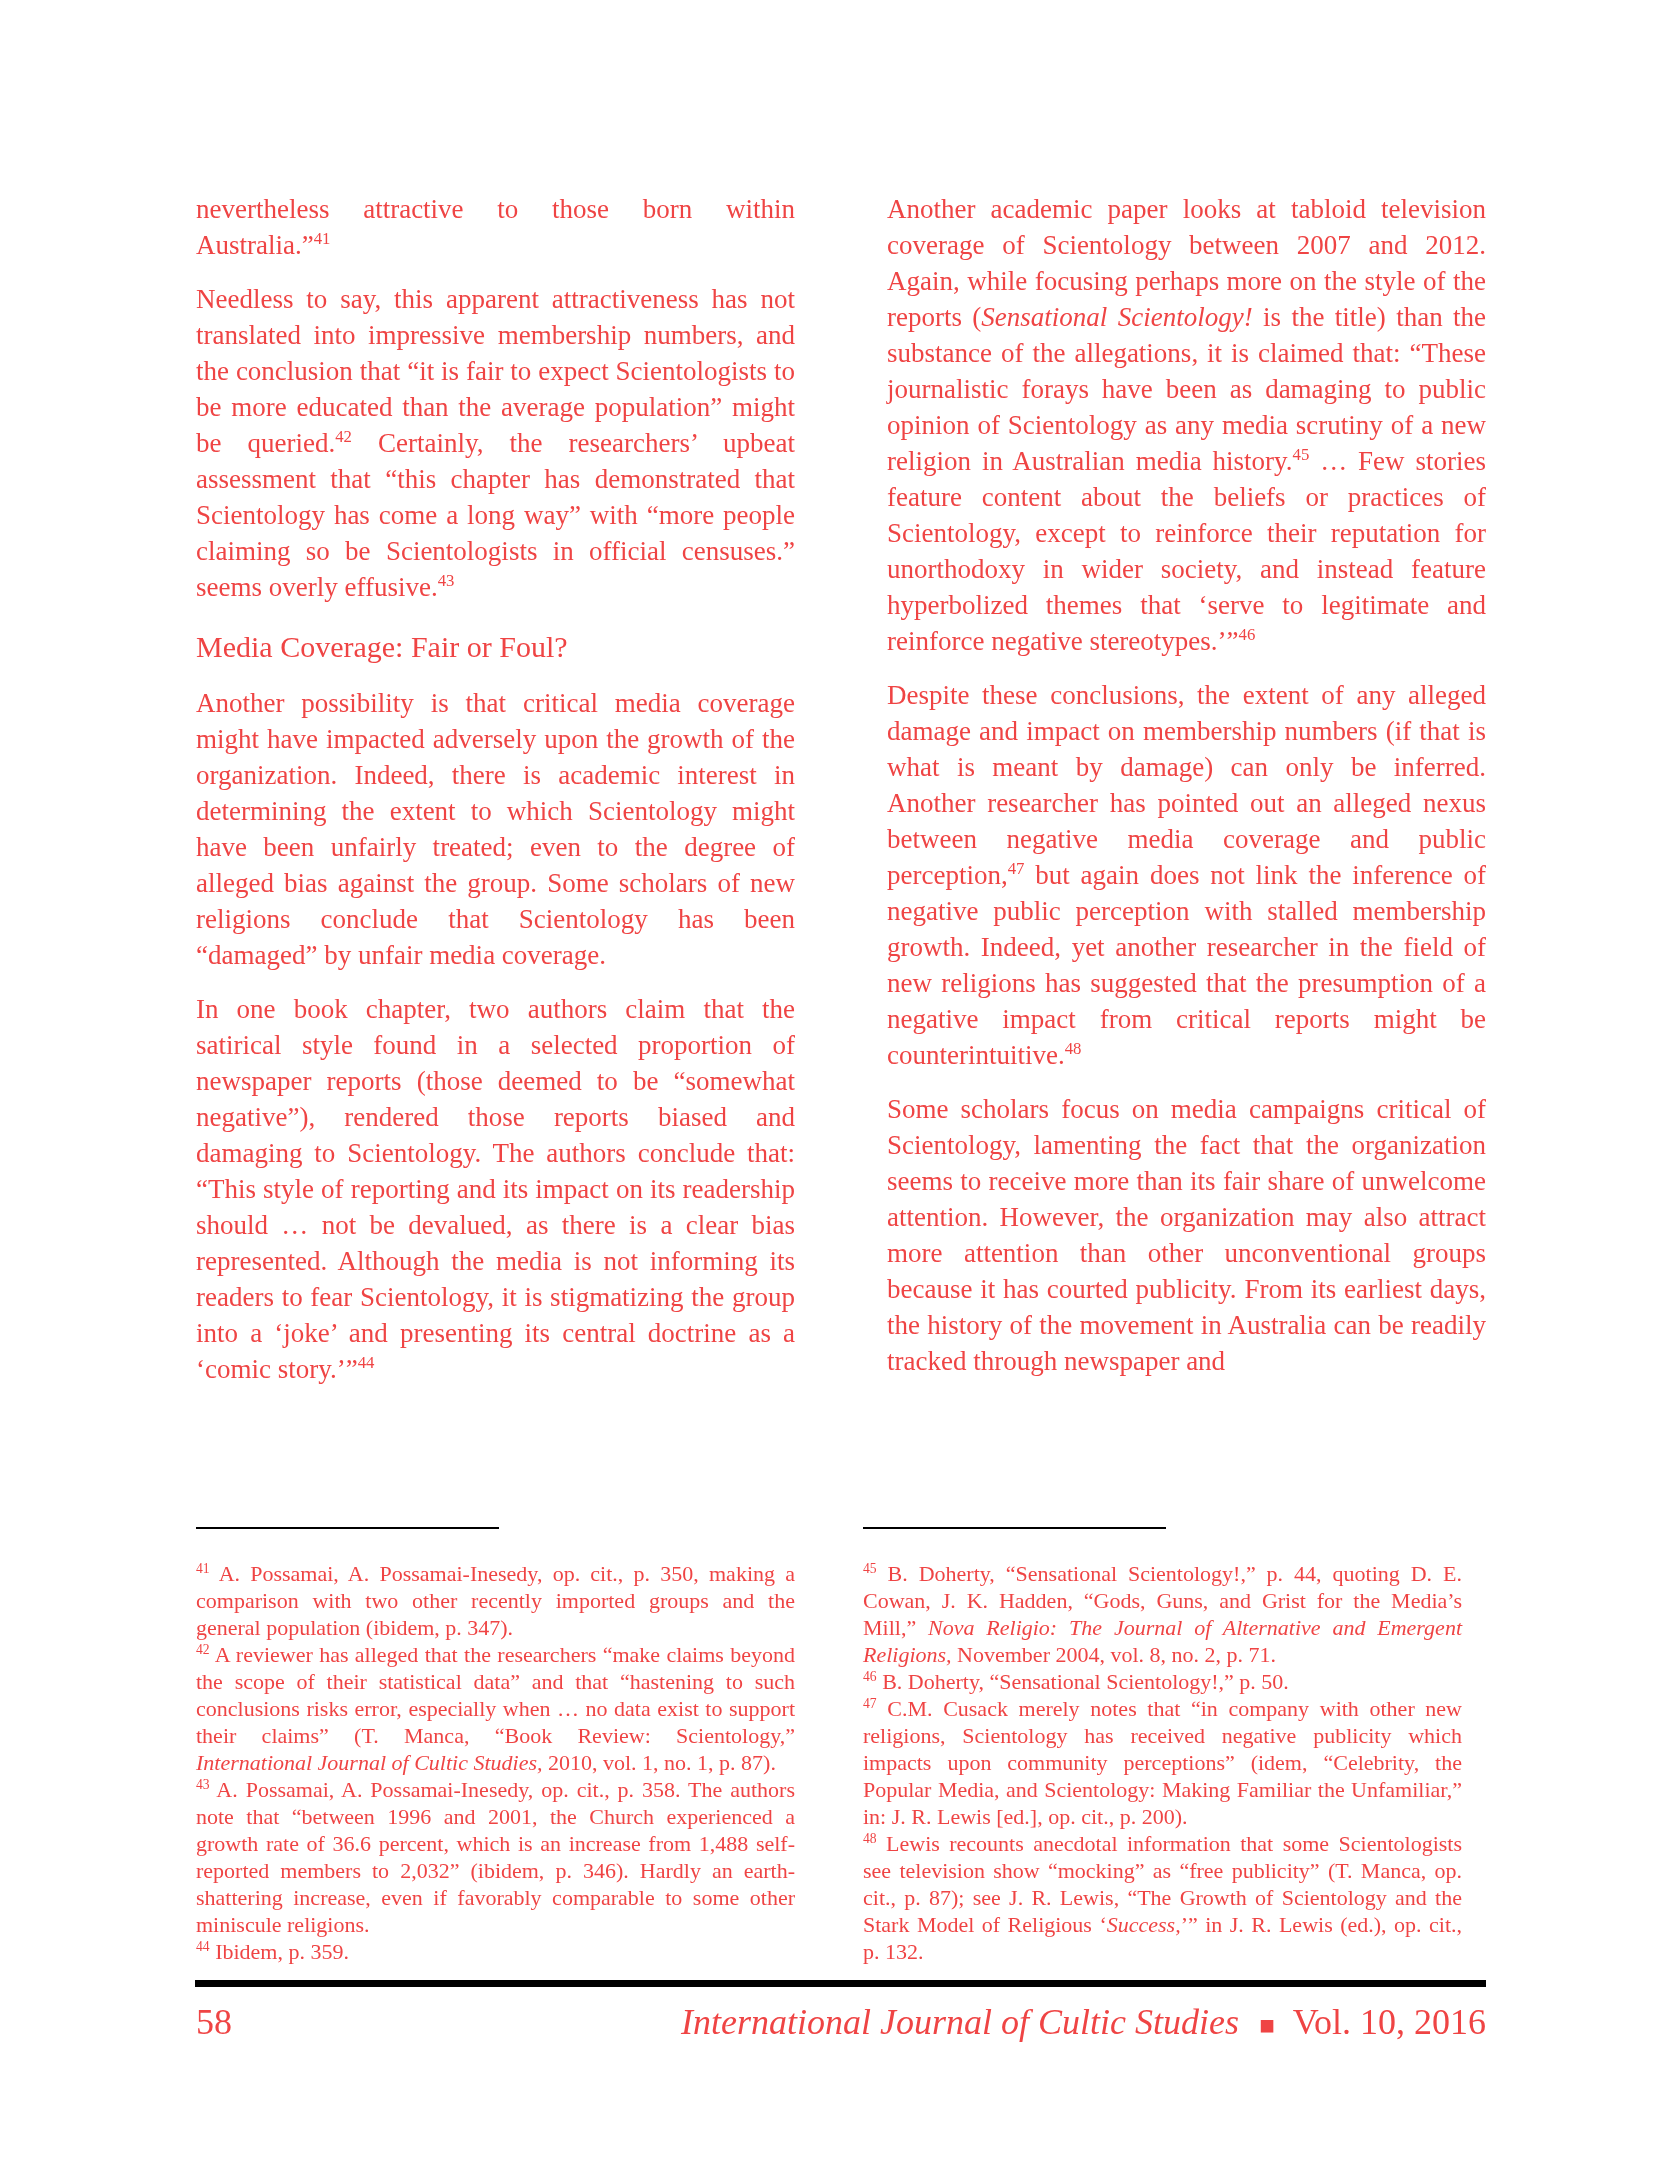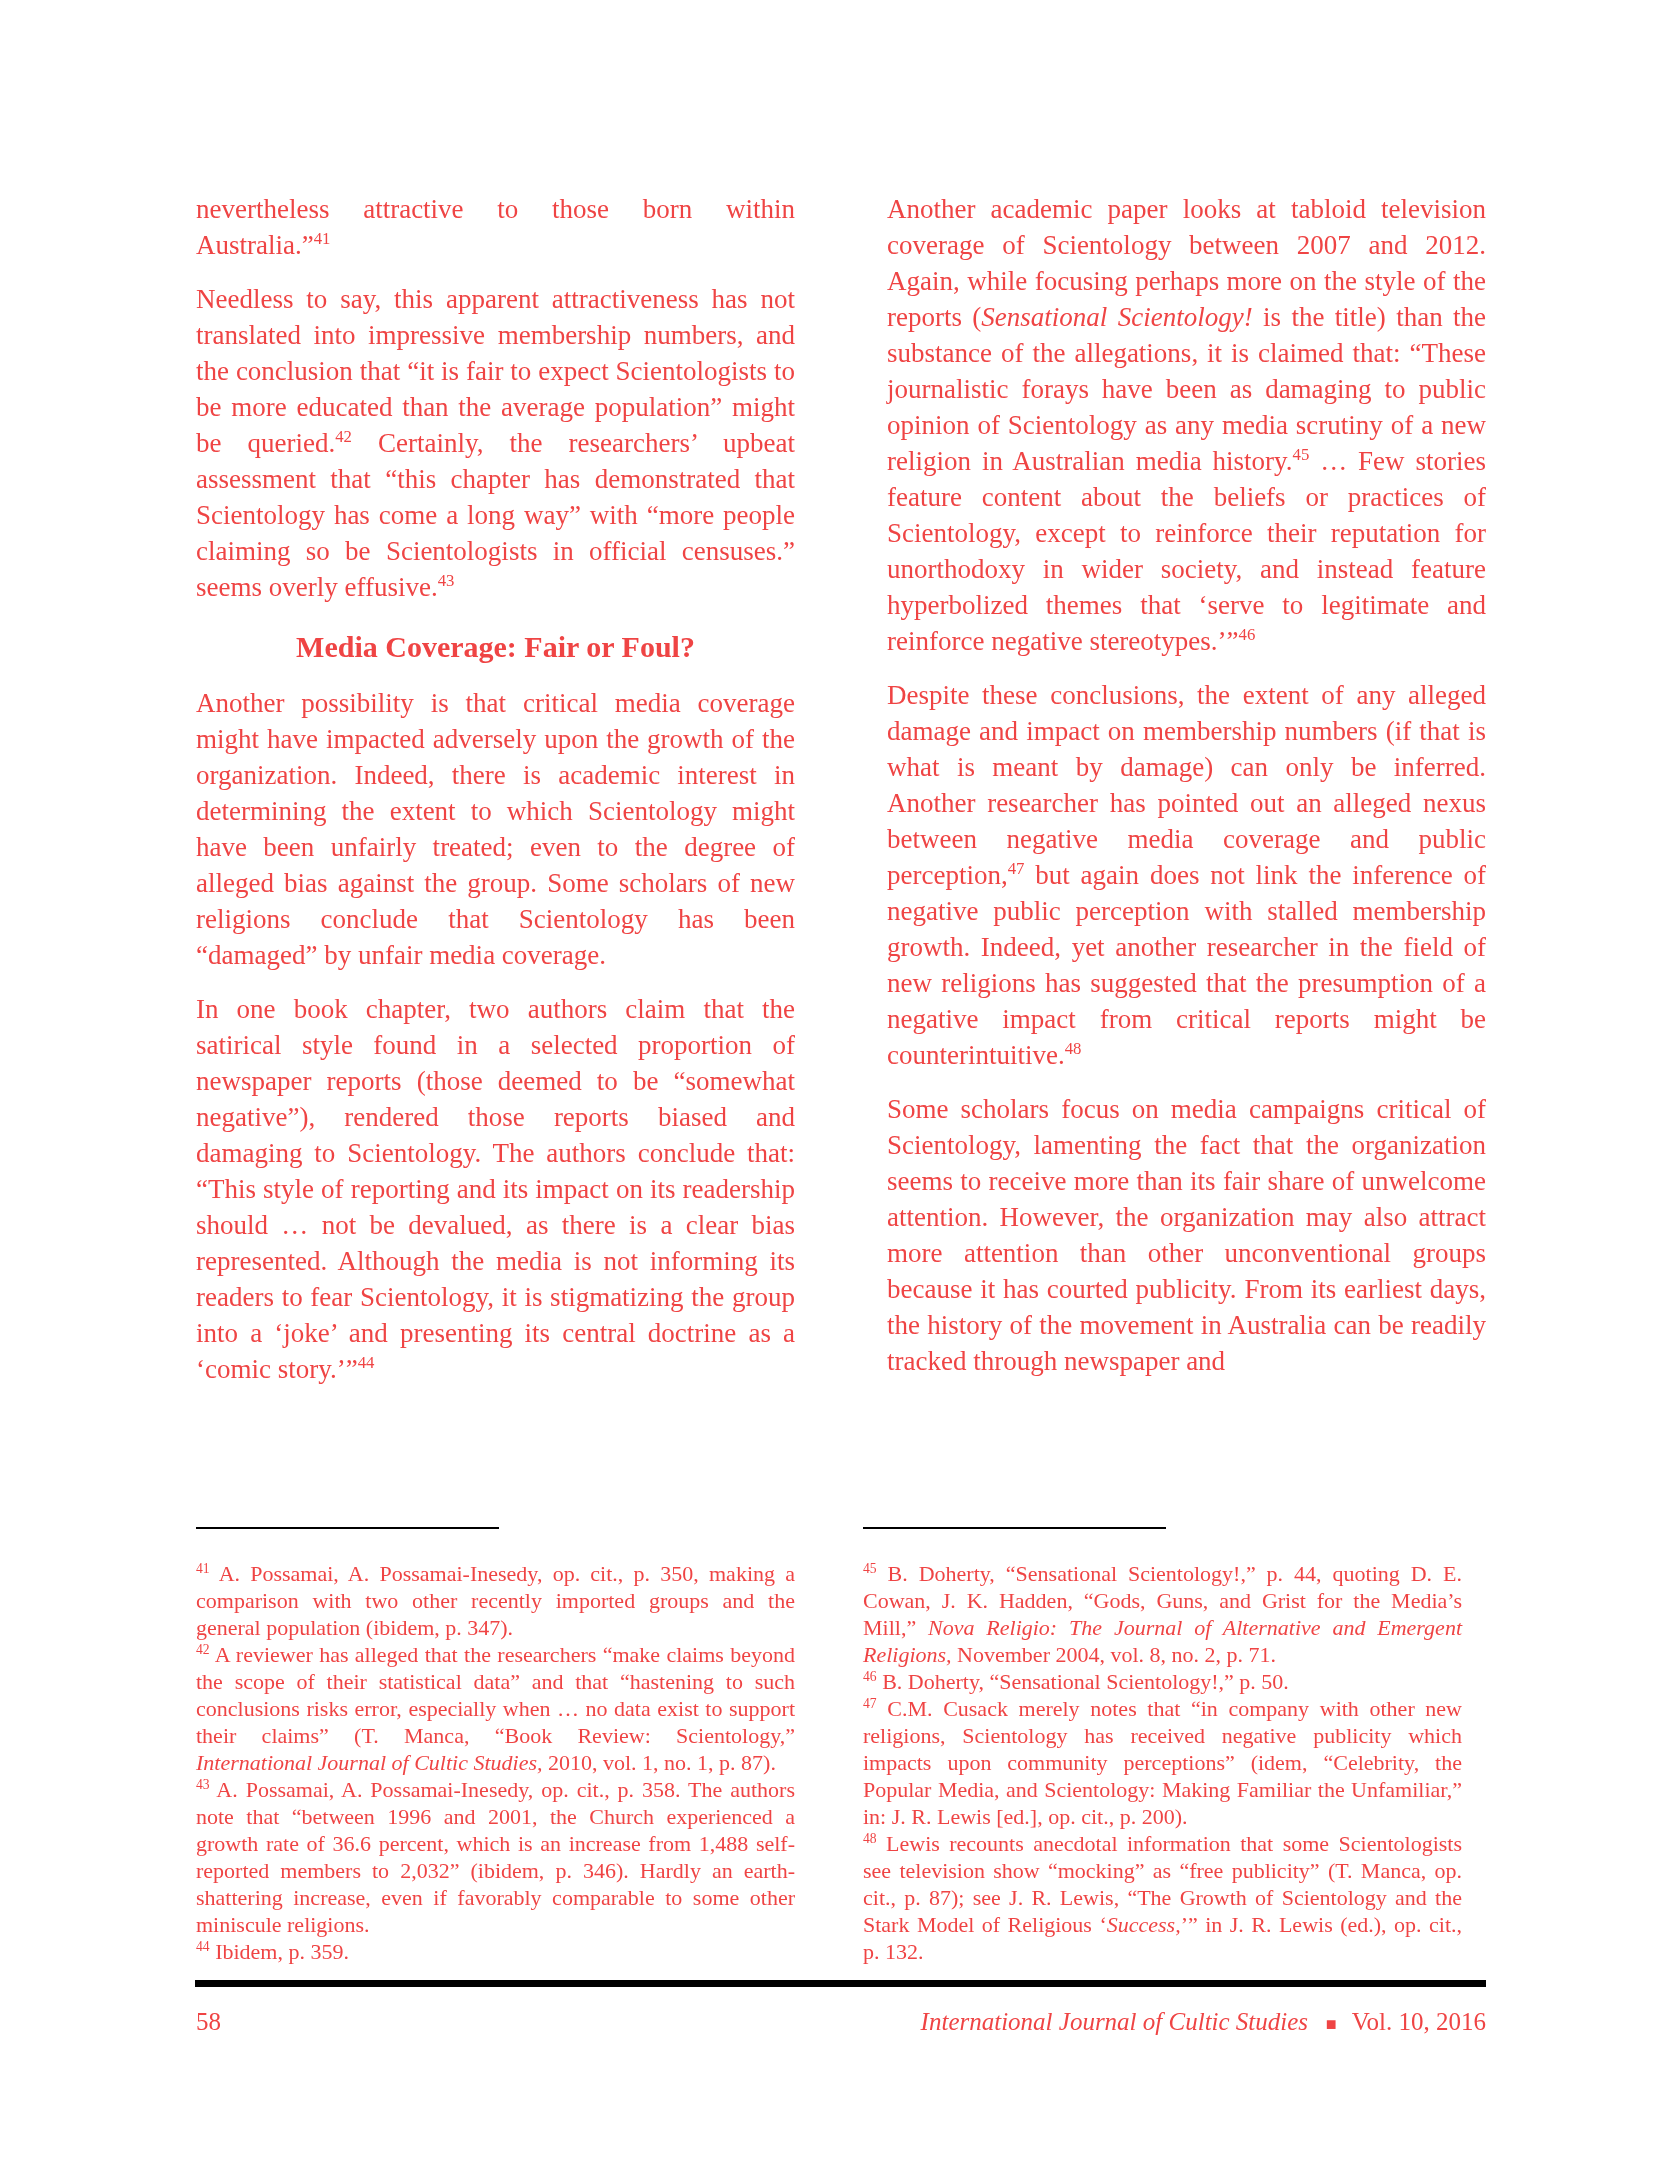--- a/index.html
+++ b/index.html
@@ -25,22 +25,22 @@
   .main-columns p {
     margin: 0 0 18px 0;
     font-size: 27px;
     line-height: 36px;
     text-align: justify;
   }
   .main-columns h2 {
     margin: 22.6px 0 19px 0;
     font-size: 30px;
     line-height: 38px;
-    font-weight: bold;
-    text-align: center;
+    font-weight: normal;
+    text-align: left;
   }
   sup {
     font-size: 0.62em;
     line-height: 0;
     vertical-align: super;
   }
   .footnotes {
     position: absolute;
     top: 1527px; left: 196px;
     width: 1290px;
@@ -64,21 +64,21 @@
     width: 1291px; height: 6.6px;
     background: #000;
   }
   .page-footer {
     position: absolute;
     top: 2004px; left: 196px;
     width: 1290px;
     display: flex;
     justify-content: space-between;
     align-items: baseline;
-    font-size: 25px;
+    font-size: 36px;
     line-height: 36px;
   }
   .journal-cite .it { font-style: italic; }
   .journal-cite .sq {
     font-style: normal;
     font-size: 0.72em;
     margin: 0 9.4px 0 11.3px;
   }
 </style>
 </head>

